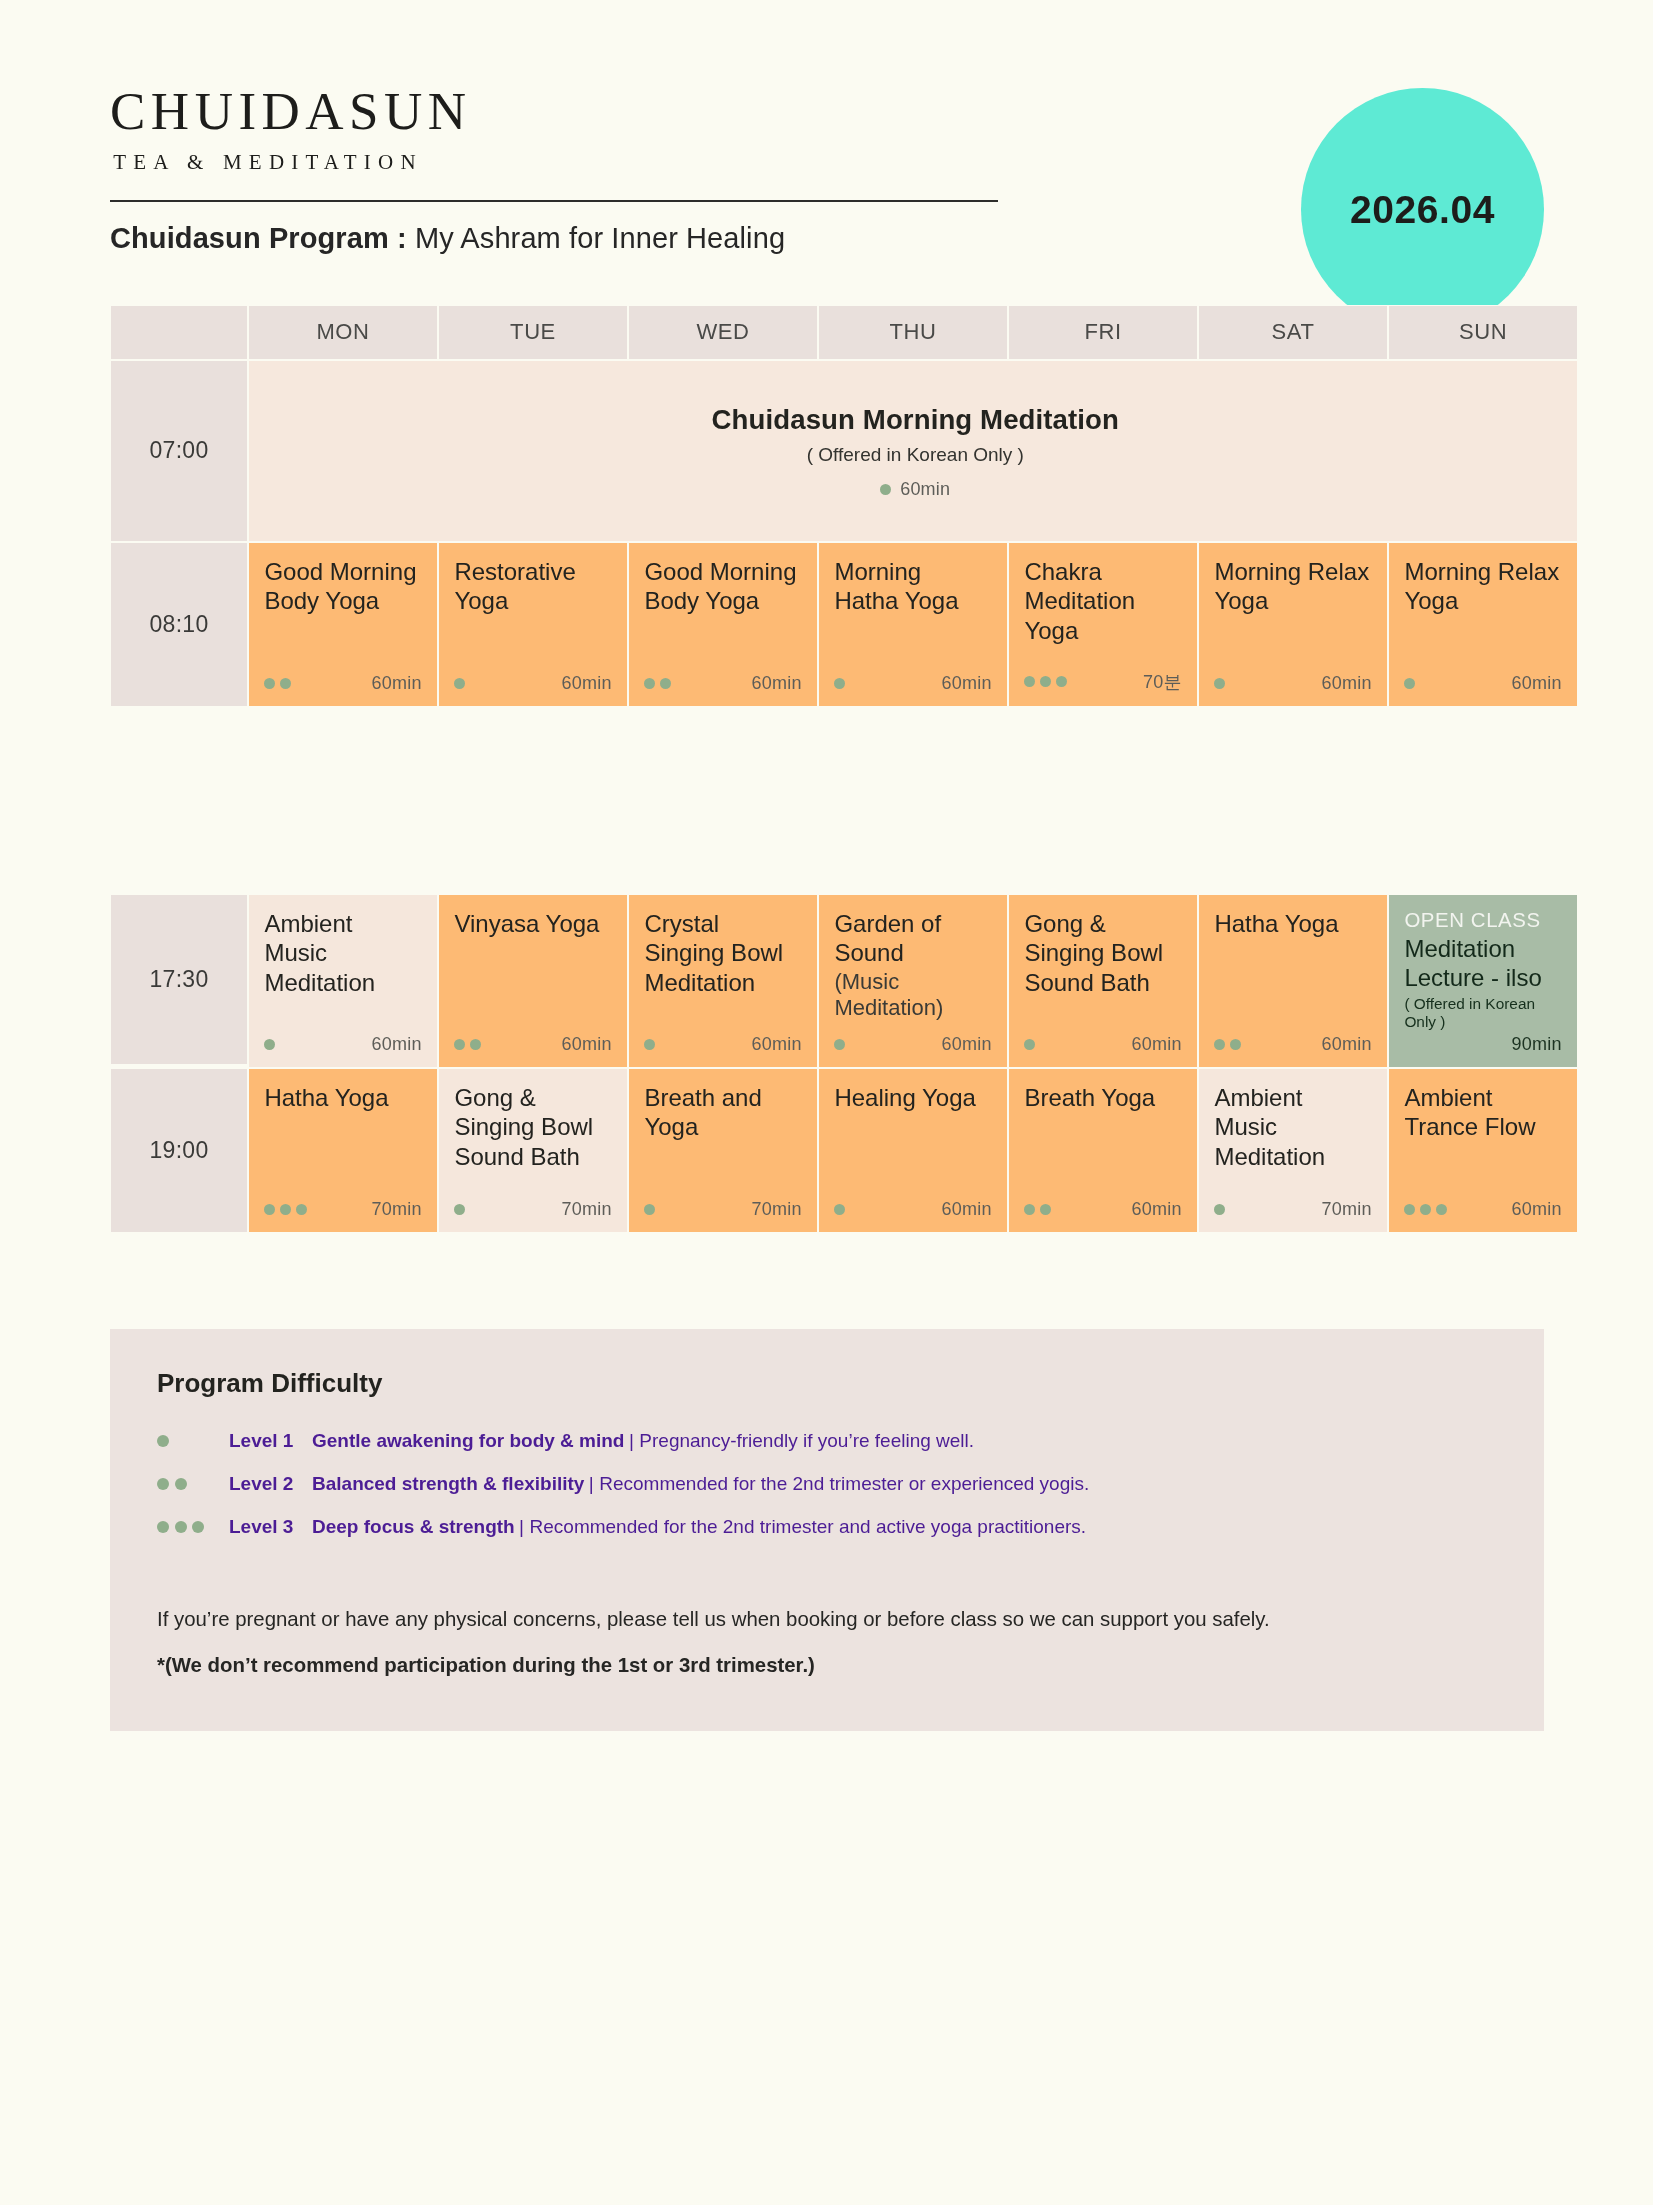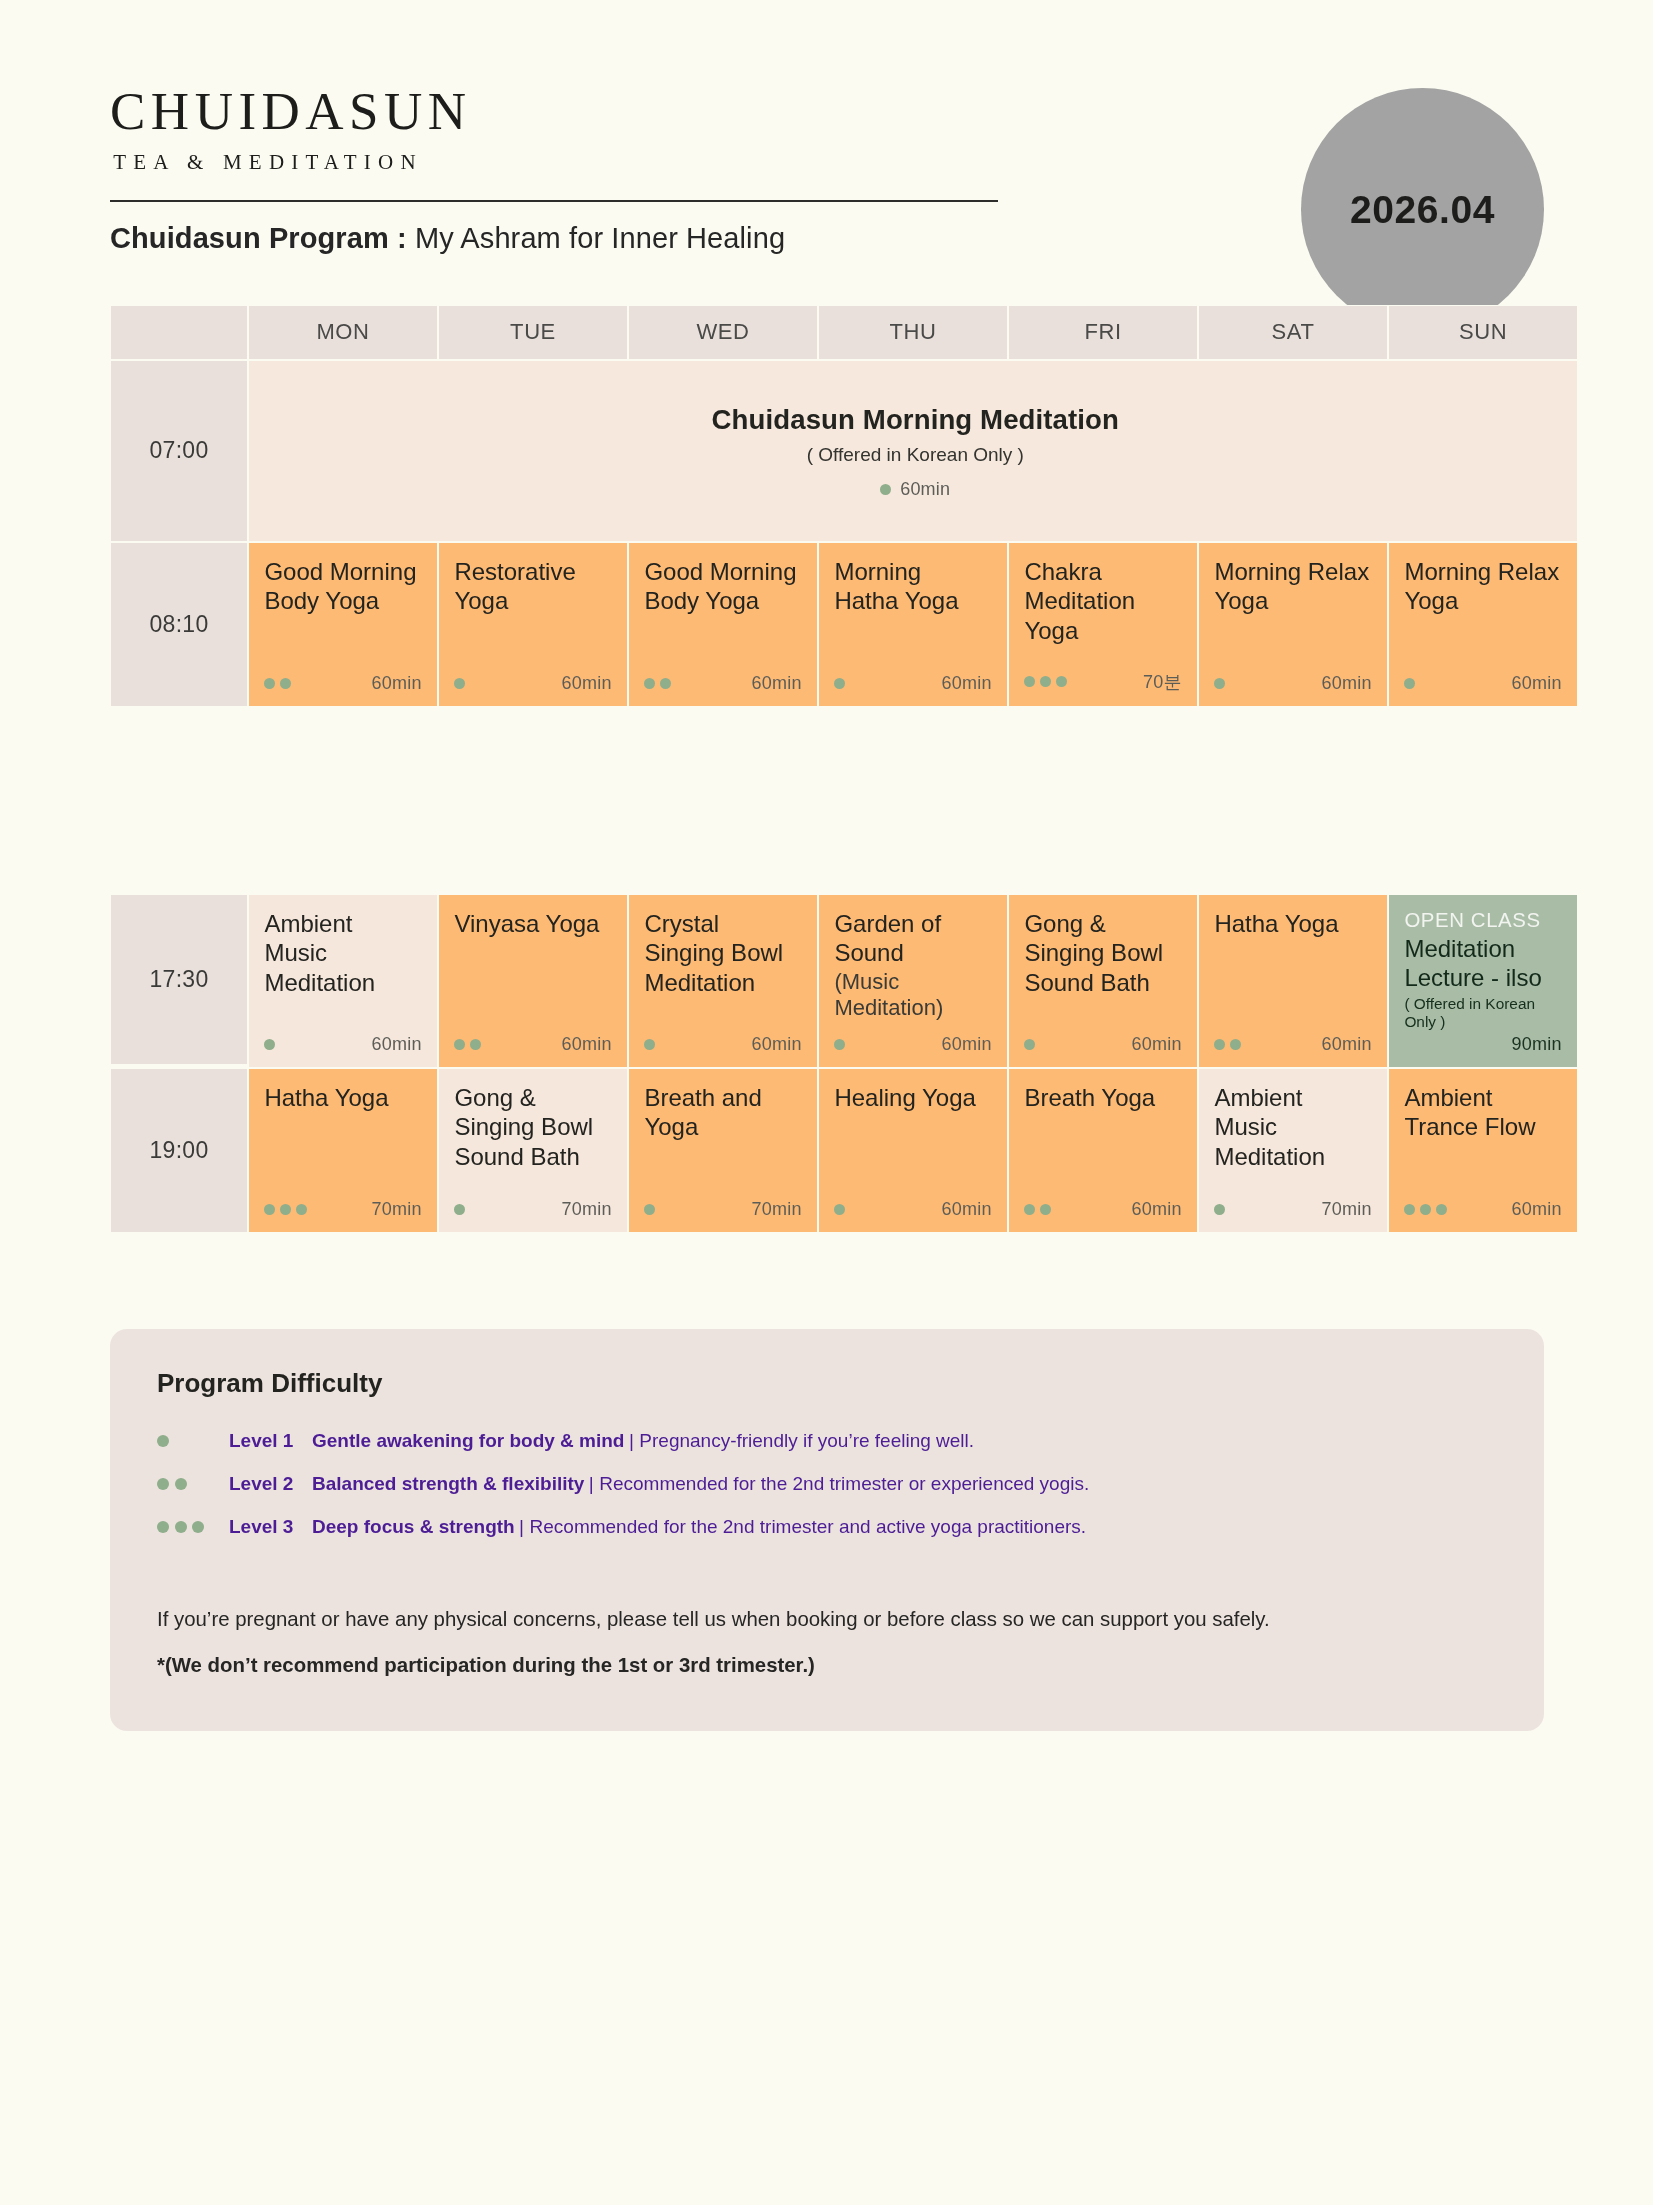--- a/index.html
+++ b/index.html
@@ -58,21 +58,21 @@
   .program-line b {
     font-weight: 700;
   }
   .month-badge {
     position: absolute;
     right: 0px;
     top: 88px;
     width: 243px;
     height: 243px;
     border-radius: 50%;
-    background: #a3a3a3;
+    background: #5eead4;
     display: flex;
     align-items: center;
     justify-content: center;
     font-size: 39px;
     font-weight: 700;
     color: #1d1d1b;
     letter-spacing: 0.6px;
   }
 
   
@@ -201,21 +201,21 @@
   .gap {
     height: 187px;
     grid-column: 1 / -1;
     background: #fbfbf2;
   }
 
   
   .legend {
     margin-top: 96px;
     background: #ece3df;
-    border-radius: 17px;
+    border-radius: 0;
     padding: 39px 47px 50px 47px;
   }
   .legend h2 {
     font-size: 26px;
     font-weight: 700;
     margin: 0 0 31px 0;
     color: #23231f;
   }
   .legend-row {
     display: flex;

